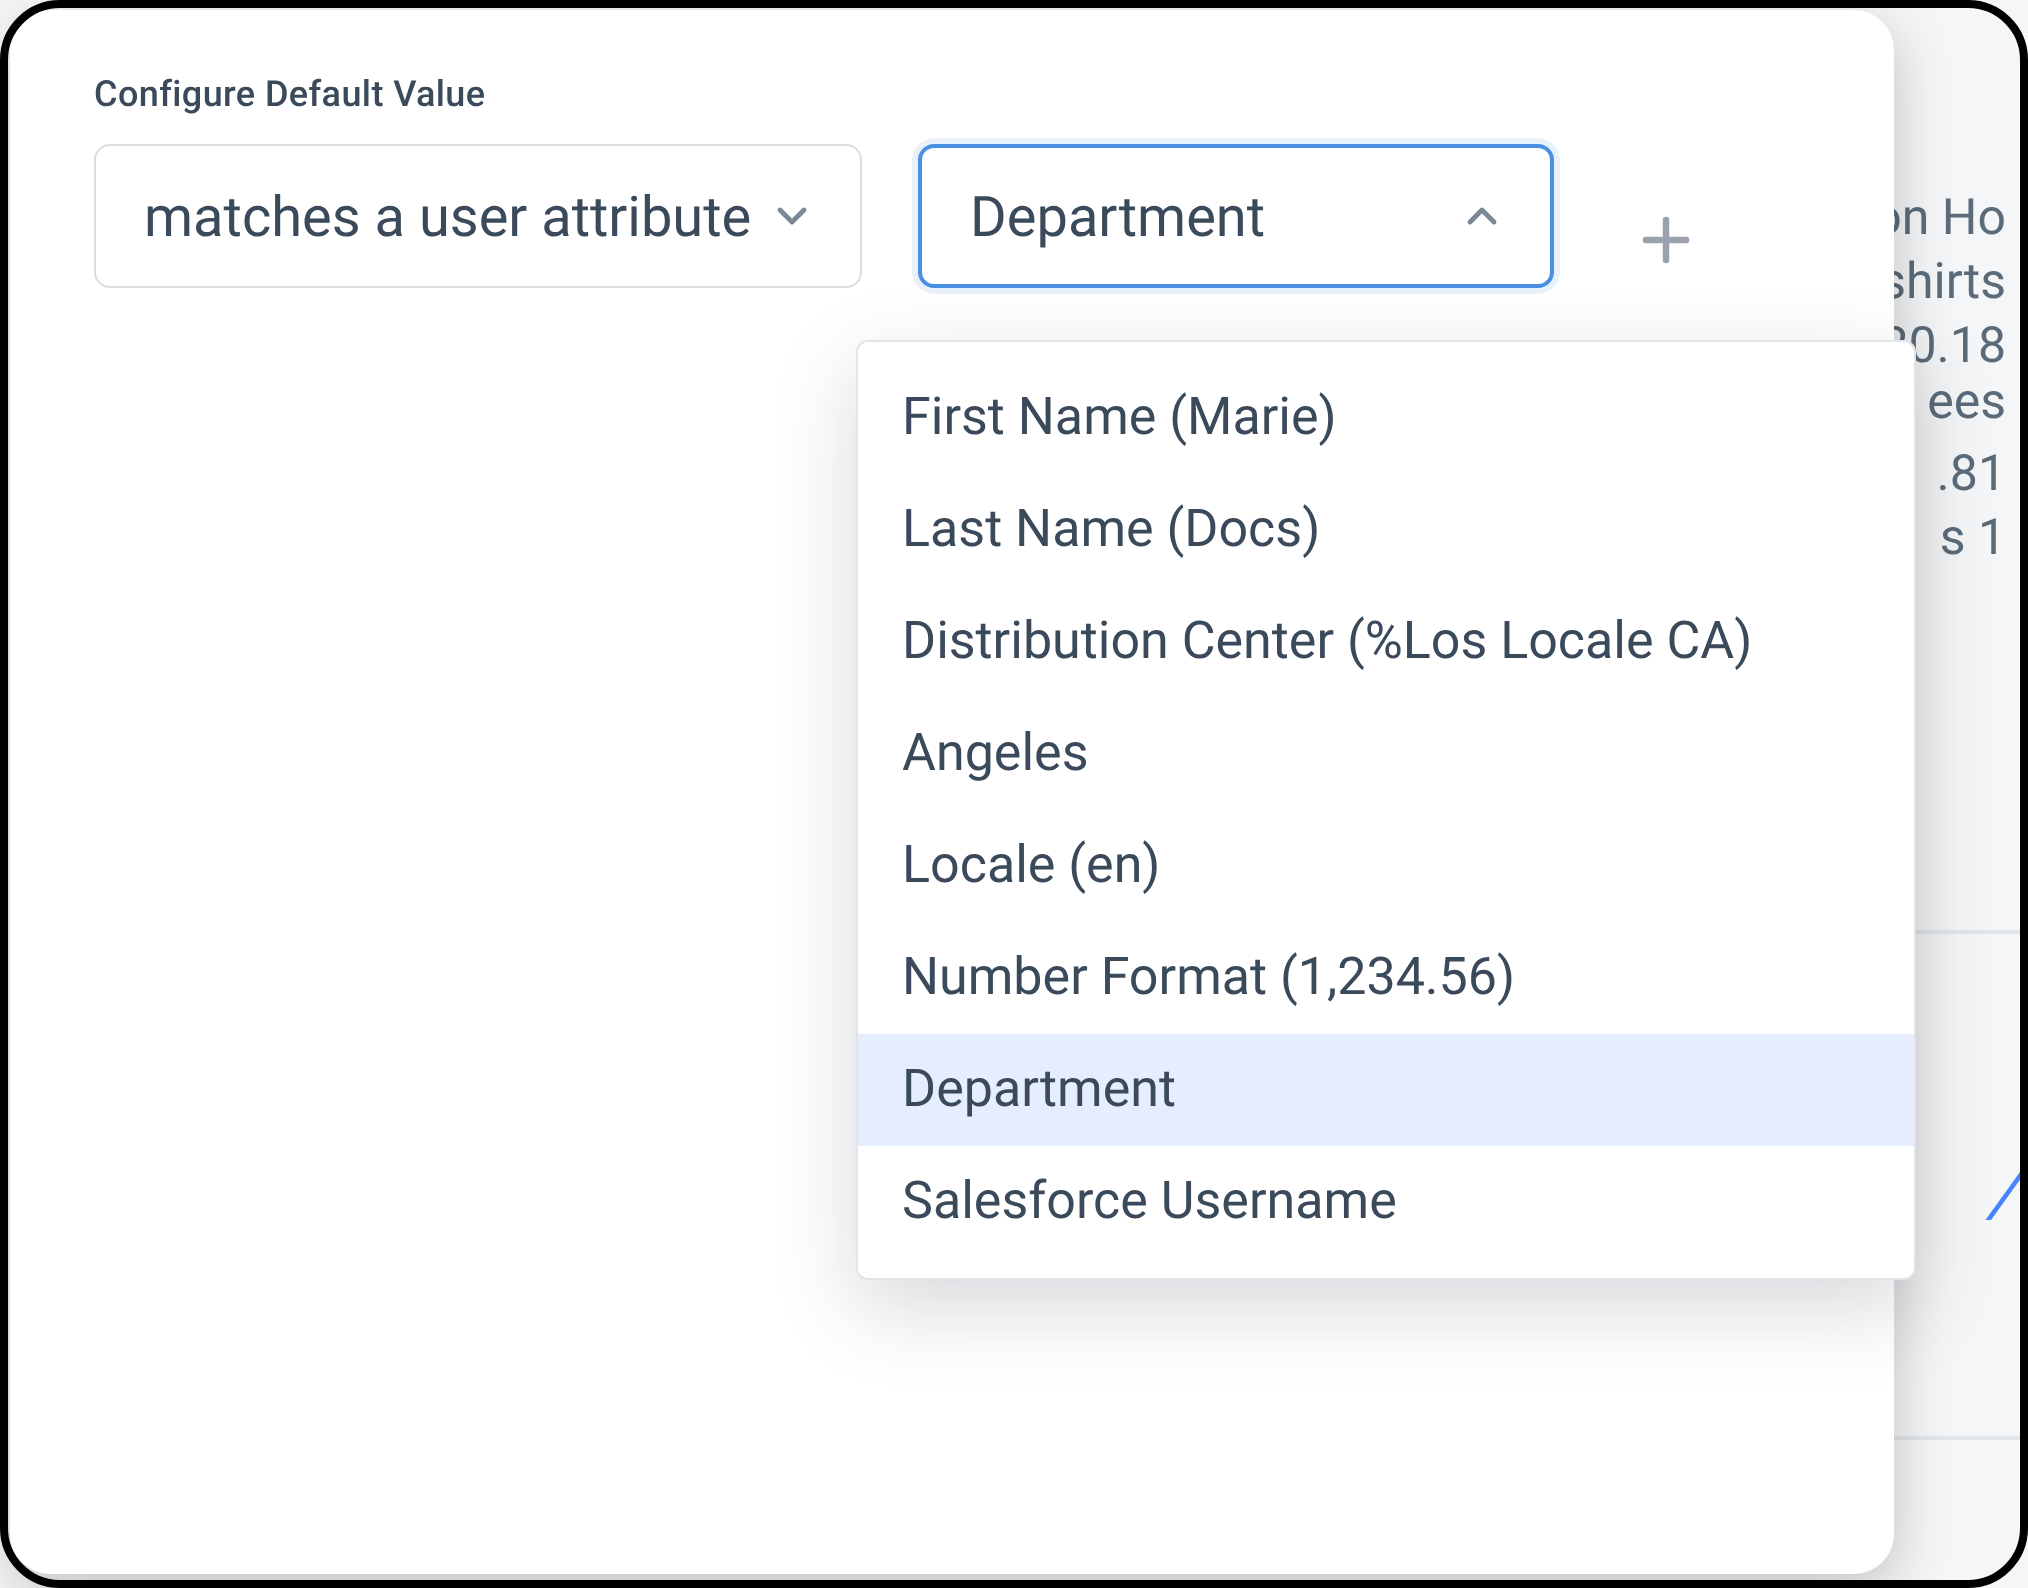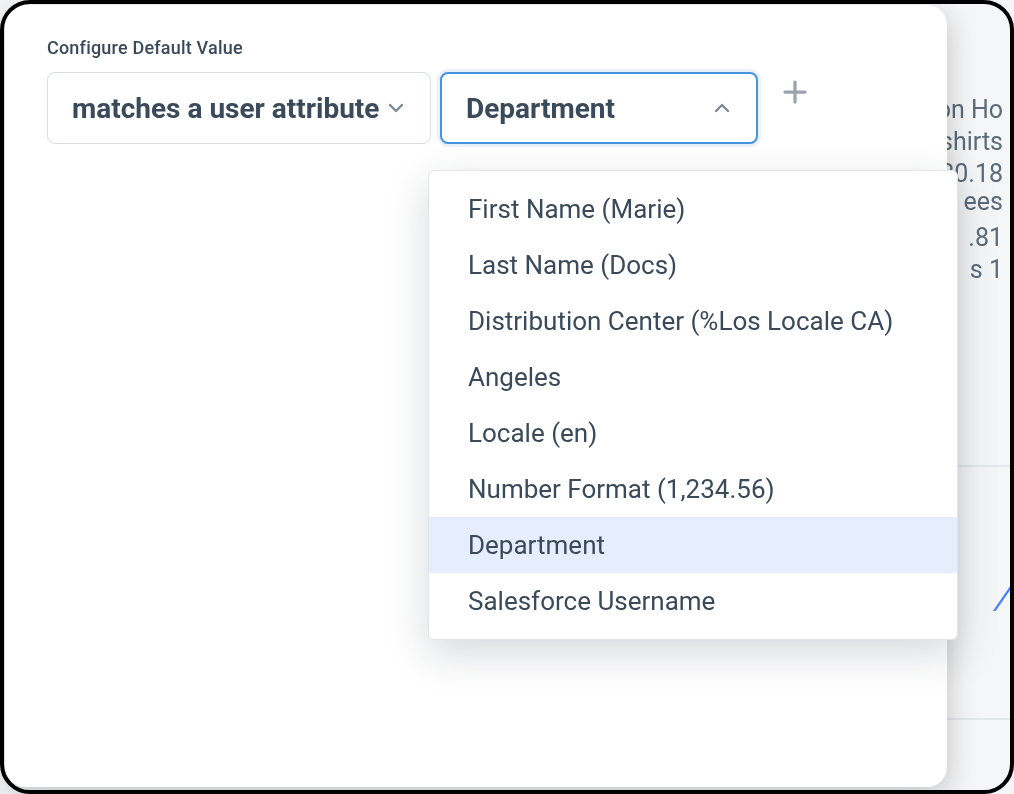--- a/index.html
+++ b/index.html
@@ -62,21 +62,21 @@
     }
 
     .label {
       font-size: 18px;
       color: #3a4a5a;
       font-weight: 500;
       margin-bottom: 14px;
       letter-spacing: 0.2px;
     }
 
-    .row { display: flex; align-items: flex-start; gap: 9px; font-weight: bold; }
+    .row { display: flex; align-items: flex-end; gap: 28px; }
 
     .select {
       display: flex;
       align-items: center;
       justify-content: space-between;
       height: 72px;
       border: 1.5px solid #d9dde3;
       border-radius: 8px;
       padding: 0 20px 0 24px;
       font-size: 28px;
@@ -121,21 +121,21 @@
       border: 1px solid #e1e5ea;
       border-radius: 6px;
       box-shadow: 0 14px 42px rgba(31, 45, 61, 0.18);
       z-index: 30;
       padding: 10px 0;
     }
     .option {
       height: 56px;
       display: flex;
       align-items: center;
-      padding: 0 39px;
+      padding: 0 22px;
       font-size: 26px;
       color: #3a4a5a;
       cursor: pointer;
       white-space: nowrap;
     }
     .option.selected { background: #e6edff; }
 
     
     .frame {
       position: absolute;

